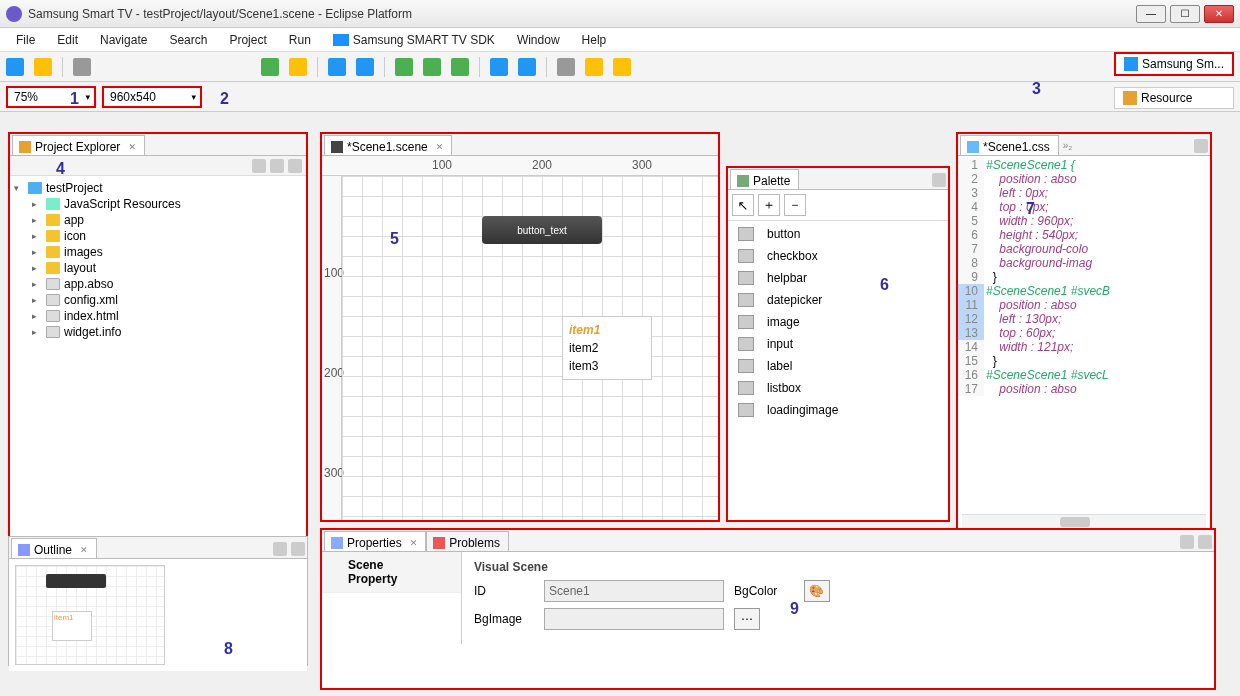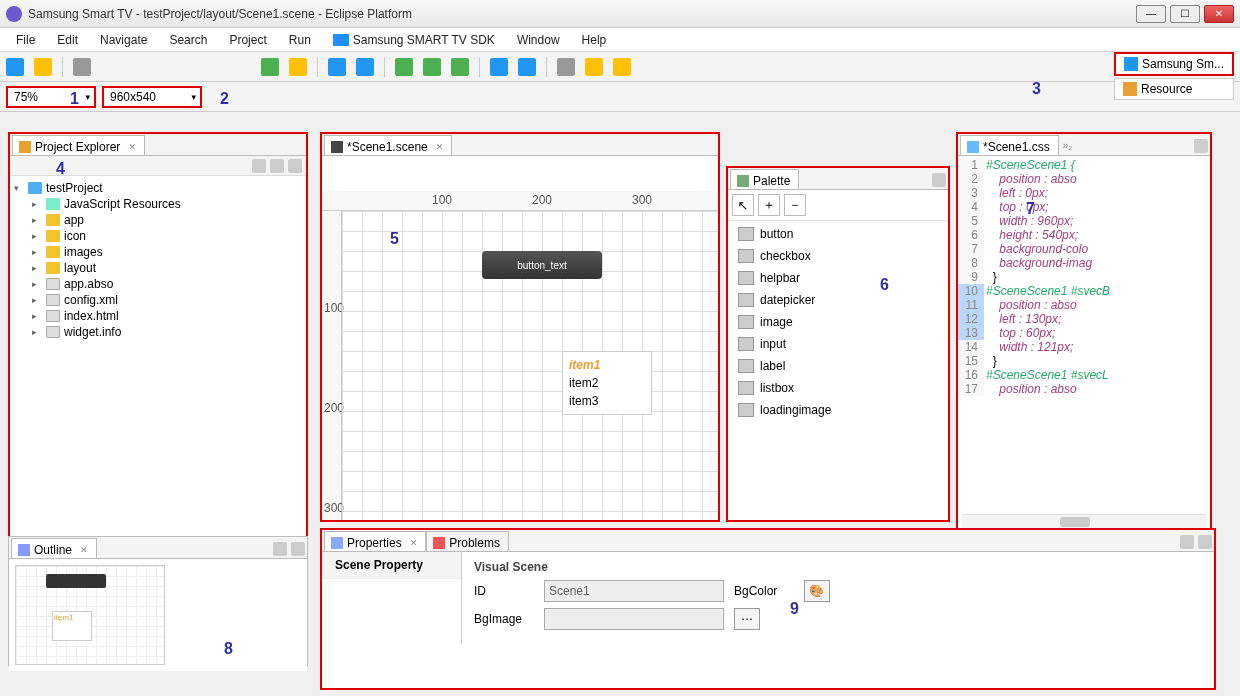--- a/index.html
+++ b/index.html
@@ -28,21 +28,21 @@
 .tb-sep { width: 1px; height: 20px; background: #ccc; }
 
 
 .toolbar2 { height: 30px; background: #f4f4f4; border-bottom: 1px solid #ccc; display: flex; align-items: center; padding: 0 6px; gap: 6px; }
 .combo { height: 22px; background: #fff; border: 1px solid #888; padding: 0 18px 0 6px; display: flex; align-items: center; cursor: pointer; position: relative; }
 .combo::after { content: "▾"; position: absolute; right: 4px; font-size: 9px; }
 .red-box { border: 2px solid #d00 !important; }
 .anno-label { color: #3030a0; font-weight: bold; font-size: 16px; position: absolute; z-index: 100; pointer-events:none; }
 
 
-.persp-area { position: absolute; right: 6px; top: 52px; display: flex; flex-direction: column; gap: 2px; }
+.persp-area { position: absolute; right: 6px; top: 52px; display: flex; flex-direction: column; gap: 11px; }
 .persp-btn { background: #fff; border: 1px solid #ccc; padding: 3px 8px; display: flex; align-items: center; gap: 4px; cursor: pointer; }
 .persp-btn .pi { width: 14px; height: 14px; background: #2196f3; }
 
 
 .workspace { position: absolute; top: 112px; left: 0; right: 0; bottom: 0; }
 
 
 .panel { position: absolute; background: #fff; border: 1px solid #bbb; }
 .panel .tabbar { height: 22px; display: flex; align-items: flex-end; background: #f4f4f4; border-bottom: 1px solid #bbb; padding-left: 2px; }
 .tab { height: 20px; background: #fff; border: 1px solid #bbb; border-bottom: none; padding: 2px 8px 0 6px; display: flex; align-items: center; gap: 4px; cursor: pointer; font-size: 11px; }
@@ -66,40 +66,40 @@
 .ruler-v .tick { position: absolute; left: 2px; transform: none; }
 .canvas-area { position: absolute; left: 20px; top: 20px; right: 0; bottom: 0; background-image: linear-gradient(#ddd 1px, transparent 1px), linear-gradient(90deg, #ddd 1px, transparent 1px); background-size: 20px 20px; overflow: hidden;}
 .canvas-button { position: absolute; left: 140px; top: 40px; width: 120px; height: 28px; background: linear-gradient(#555,#333); color: #fff; font-size: 10px; border-radius: 4px; display: flex; align-items: center; justify-content: center; }
 .canvas-list { position: absolute; left: 220px; top: 140px; width: 90px; background: #fff; border: 1px solid #ccc; padding: 4px; }
 .canvas-list .li { padding: 2px; font-size: 12px; }
 .canvas-list .li.sel { color: #e8a030; font-weight: bold; }
 .canvas-list .li.dim { color: #000000; }
 
 
 .palette-list { padding: 2px; }
-.pal-item { display: flex; align-items: center; gap: 6px; padding: 4px 8px; cursor: pointer; }
+.pal-item { display: flex; align-items: center; gap: 13px; padding: 4px 8px; cursor: pointer; }
 .pal-item .picon { width: 16px; height: 14px; background: #ccc; border: 1px solid #999; }
 .pal-tools { padding: 4px; display: flex; gap: 4px; border-bottom: 1px solid #ddd; }
 .pal-tools .pt { width: 22px; height: 22px; border: 1px solid #bbb; display: flex; align-items: center; justify-content: center; cursor: pointer; font-size: 13px;}
 
 
 .code-area { font-family: Consolas, monospace; font-size: 12px; padding: 2px 0; overflow: hidden; position: relative; }
 .code-line { display: flex; white-space: pre; }
 .gutter { width: 26px; text-align: right; color: #888; padding-right: 6px; background: #f8f8f8; flex-shrink: 0; }
 .gutter.hl { background: #bcd8f9; }
 .cc { flex: 1; padding-left: 2px; overflow: hidden; }
 .sel { color: #2a6; font-style: italic; }
 .prop { font-style: italic; color: #a04080; }
 
 
 .prop-header { padding: 6px; color: #3366cc; font-size: 16px; font-weight: bold; display: flex; align-items: center; gap: 6px; border-bottom: 1px solid #ddd; }
 .prop-header .phicon { width: 18px; height: 18px; background: #444; }
 .prop-body { display: flex; }
 .prop-side { width: 140px; border-right: 1px solid #ccc; }
-.prop-side .psitem { padding: 6px 13px; border-bottom: 1px solid #eee; cursor: pointer; }
+.prop-side .psitem { padding: 6px 26px; border-bottom: 1px solid #eee; cursor: pointer; }
 .prop-side .psitem.head { font-weight: bold; background: #f4f4f4; }
 .prop-form { flex: 1; padding: 8px 12px; }
 .prop-form .formrow { display: flex; align-items: center; gap: 10px; margin-bottom: 6px; }
 .prop-form .flabel { width: 60px; }
 .prop-form .finput { flex: 0 0 180px; height: 22px; border: 1px solid #aaa; background: #eee; padding: 0 4px; display: flex; align-items: center; color: #666; }
 .prop-form .fbtn { width: 26px; height: 22px; border: 1px solid #999; background: #f4f4f4; display: flex; align-items: center; justify-content: center; cursor: pointer;}
 .section-label { color: #444; font-weight: bold; margin-bottom: 6px;}
 
 
 .outline-preview { background: #fff; position: relative; padding: 6px; }
@@ -263,21 +263,21 @@
   </div>
 
   <div class="panel red-box" style="left:320px; top:20px; width:400px; height:390px;">
     <div class="tabbar">
       <div class="tab">
           <div class="ticon" style="background:#444"></div>
           <span>*Scene1.scene</span>
           <span class="close">✕</span>
         </div>
     </div>
-    <div style="position:absolute; left:0; top:22px; right:0; bottom:0;margin-top:35px;">
+    <div style="position:absolute; left:0; top:22px; right:0; bottom:0;">
       <div class="ruler-h">
         <span class="tick" style="left:110px">100</span>
         <span class="tick" style="left:210px">200</span>
         <span class="tick" style="left:310px">300</span>
       </div>
       <div class="ruler-v">
         <span class="tick" style="top:90px">100</span>
         <span class="tick" style="top:190px">200</span>
         <span class="tick" style="top:290px">300</span>
       </div>

